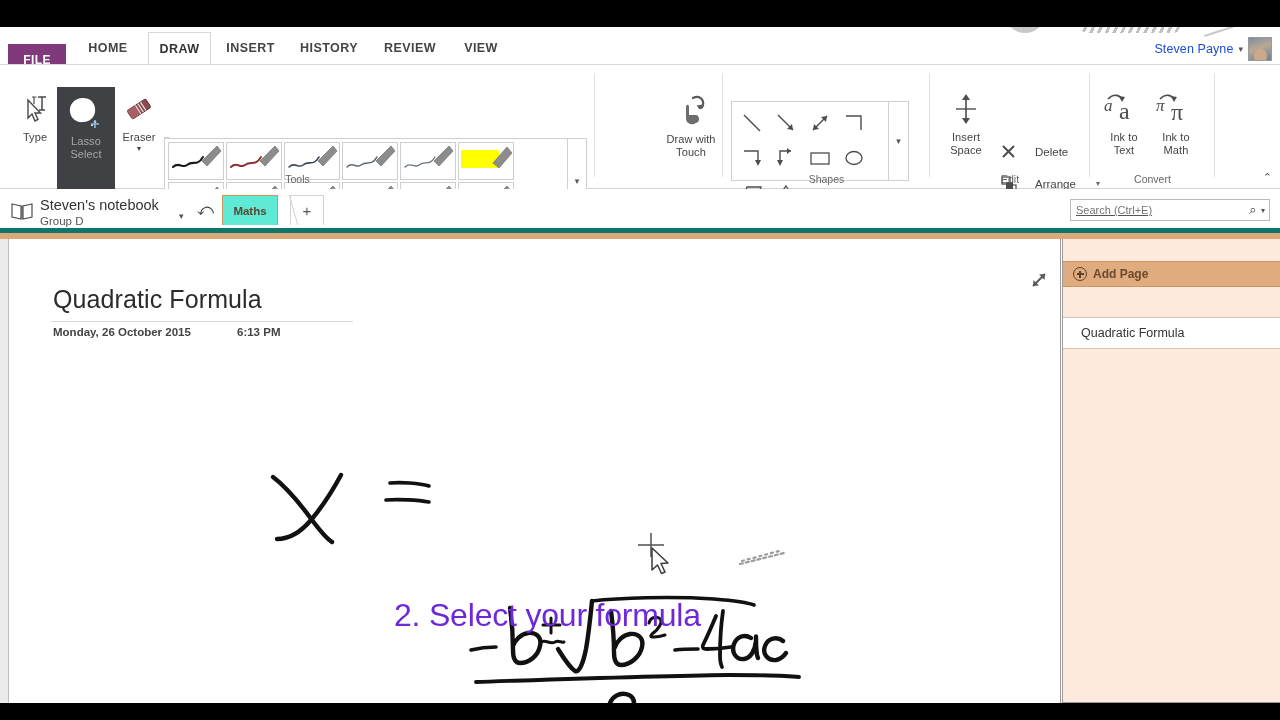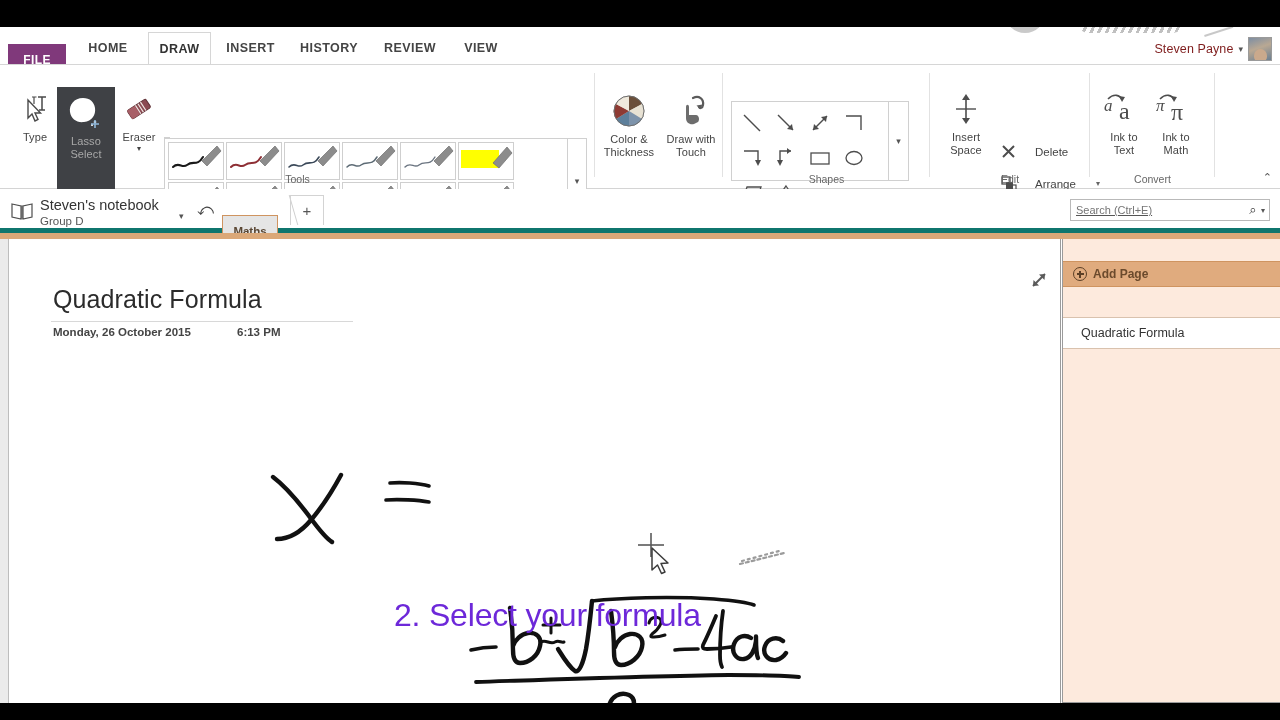--- a/index.html
+++ b/index.html
@@ -26,21 +26,21 @@
 
   
   .titlebar {
     position:absolute; left:0; top:0; width:1280px; height:33px;
     background:#fff; border-bottom:0px solid #ddd;
   }
   .user-area {
     position:absolute; right:8px; top:10px;
     display:flex; align-items:center; gap:5px;
   }
-  .user-name { font-size:12.5px; color:#7f1d1d; letter-spacing:.1px; }
+  .user-name { font-size:12.5px; color:#1d4ed8; letter-spacing:.1px; }
   .user-caret { font-size:9px; color:#555; }
   .avatar {
     width:24px; height:24px; border:1px solid #9a9a9a;
     background: linear-gradient(160deg,#7d8ea3 0%,#b9a893 45%,#6b7f92 100%);
     position:relative; overflow:hidden;
   }
   .avatar:after{
     content:""; position:absolute; left:5px; top:11px; width:13px; height:13px;
     border-radius:50% 50% 40% 40%; background:#caa98c;
   }
@@ -144,21 +144,21 @@
   .nb-name { position:absolute; left:40px; top:8px; font-size:14.5px; color:#333; }
   .nb-group { position:absolute; left:40px; top:26px; font-size:11.5px; color:#555; }
   .nb-caret { position:absolute; left:179px; top:22px; font-size:9px; color:#555; }
   .nb-sync { position:absolute; left:197px; top:12px; font-size:16px; color:#444; }
 
   .sectab {
     position:absolute; top:6px; height:30px;
     display:flex; align-items:center; justify-content:center;
     font-size:11.5px; font-weight:bold; color:#5a4632;
   }
-  .sectab.active { background:#e5e5e5; border:1px solid #cf9460; border-bottom:none;margin-top:20px; }
+  .sectab.active { background:#5eead4; border:1px solid #cf9460; border-bottom:none; }
   .sectab-skew {
     position:absolute; top:6px; height:30px; width:18px;
     border-right:1px solid #cfcfcf; transform: skewX(16deg);
   }
   .sectab-add {
     position:absolute; top:6px; height:30px; width:34px;
     border:1px solid #d3d3d3; border-bottom:none;
     display:flex; align-items:center; justify-content:center;
     font-size:15px; color:#555;
   }
@@ -411,36 +411,20 @@
         </div>
         <div class="gal-more" style="left:568px;top:73px;width:19px;height:86px;">
           <span>▾</span>
         </div>
 
         <div class="glabel" style="bottom:4px;">Tools</div>
         <div class="gsep" style="left:594px;"></div>
       </div>
 
       <div class="rgroup" style="left:595px;width:128px;">
-        <div class="bigbtn" style="left:4px;top:24px;width:60px;">
-          <span class="ico">
-            <svg width="38" height="38" viewBox="0 0 38 38">
-              <circle cx="19" cy="19" r="15" fill="#d8cfc2" stroke="#8d8d8d" stroke-width=".8"></circle>
-              <path d="M19 19 L19 4 A15 15 0 0 1 32 12 Z" fill="#6b4f3a"></path>
-              <path d="M19 19 L32 12 A15 15 0 0 1 32 27 Z" fill="#e8e2d4"></path>
-              <path d="M19 19 L32 27 A15 15 0 0 1 19 34 Z" fill="#7d93ab"></path>
-              <path d="M19 19 L19 34 A15 15 0 0 1 6 27 Z" fill="#5d7f9b"></path>
-              <path d="M19 19 L6 27 A15 15 0 0 1 6 12 Z" fill="#8e3a33"></path>
-              <path d="M19 19 L6 12 A15 15 0 0 1 19 4 Z" fill="#efe9dc"></path>
-              <circle cx="19" cy="19" r="15" fill="none" stroke="#6e6e6e" stroke-width="1"></circle>
-            </svg>
-          </span>
-          <span class="cap">Color &amp;</span>
-          <span class="cap">Thickness</span>
-        </div>
         <div class="bigbtn" style="left:65px;top:24px;width:62px;">
           <span class="ico">
             <svg width="38" height="38" viewBox="0 0 38 38">
               <path d="M21 6 C27 3 32 7 31 13 C30.5 16 28 17 27 15" stroke="#5b5b5b" stroke-width="2.2" fill="none" stroke-linecap="round"></path>
               <path d="M28 17 L24.5 13.5 L30.5 12.5 Z" fill="#5b5b5b"></path>
               <path d="M14 16 L14 26 C14 31 18 33 22 32 L26 30 C28 28 27 23 24 23 L17 23 L17 15 C17 12 14 12 14 15 Z" fill="#6d6d6d"></path>
             </svg>
           </span>
           <span class="cap">Draw with</span>
           <span class="cap">Touch</span>

